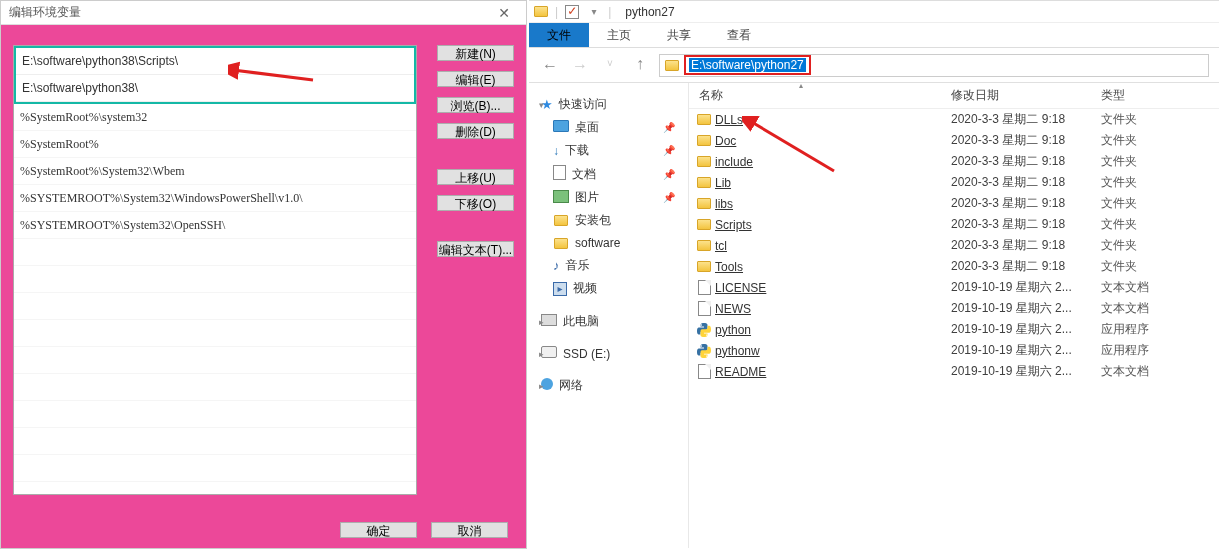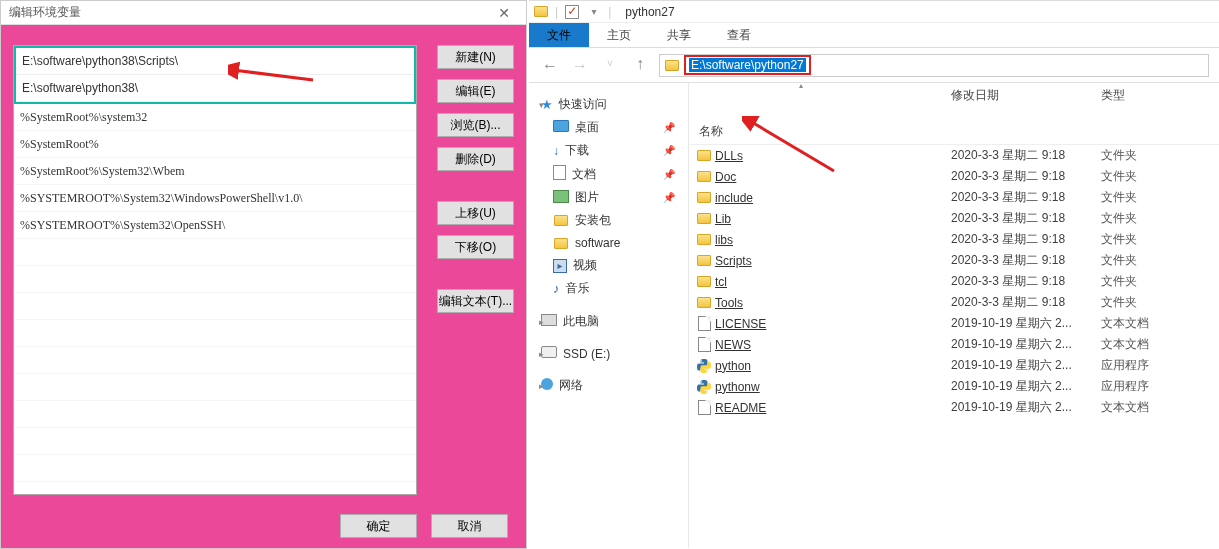--- a/index.html
+++ b/index.html
@@ -8,21 +8,21 @@
   
   .env-dialog { position: absolute; left: 0; top: 0; width: 527px; height: 549px; border: 1px solid #ccc; background: #ec4899; }
   .env-title { padding: 3px 8px; font-size: 12px; color: #555; background: #fff; display: flex; justify-content: space-between; align-items: center; border-bottom: 1px solid #ddd; }
   .env-close { font-size: 14px; color: #666; cursor: pointer; padding: 0 8px; }
   .env-body { padding: 20px 12px 10px 12px; display: flex; gap: 20px; height: 480px; }
   .env-list { flex: 1; background: #fff; border: 1px solid #aaa; overflow: hidden; }
   .env-highlight-box { border: 2px solid #14b8a6; margin: 0; }
   .env-item { padding: 4px 6px; border-bottom: 1px solid #eee; line-height: 18px; white-space: nowrap; overflow: hidden; text-overflow: ellipsis; }
   .env-item.plain { border-bottom: 1px solid #f5f5f5; font-family: Liberation Serif, serif; }
   .env-btns { width: 77px; display: flex; flex-direction: column; gap: 10px; }
-  .env-btn { height: 24px; background: #e1e1e1; border: 1px solid #adadad; font-size: 12px; cursor: pointer; }
+  .env-btn { height: 16px; background: #e1e1e1; border: 1px solid #adadad; font-size: 12px; cursor: pointer; }
   .env-spacer { height: 10px; }
   .env-footer { position: absolute; bottom: 10px; right: 18px; display: flex; gap: 14px; }
   .env-footer .env-btn { width: 77px; }
   
   .red-arrow { position: absolute; pointer-events: none; }
   .red-arrow-1 { left: 228px; top: 60px; }
   
   
   .explorer { position: absolute; left: 529px; top: 0; width: 690px; height: 549px; border-top: 1px solid #ddd; background: #fff; }
   .exp-titlebar { height: 22px; background: #fff; display: flex; align-items: center; padding: 0 4px; gap: 6px; border-bottom: 1px solid #eee; }
@@ -40,21 +40,21 @@
   .addr-sel { background: #0078d7; color: #fff; padding: 0 2px; }
   .exp-body { display: flex; height: 465px; }
   .sidebar { width: 160px; border-right: 1px solid #e8e8e8; padding: 10px 6px; }
   .sb-sec { margin-bottom: 10px; }
   .sb-item, .sb-head { display: flex; align-items: center; gap: 6px; padding: 3px 4px 3px 18px; font-size: 12px; color: #333; position: relative; }
   .sb-head { padding-left: 6px; color: #333; }
   .pin { position: absolute; right: 6px; color: #9a9a9a; font-size: 10px; }
   .chev { position: absolute; left: 4px; color: #888; font-size: 9px; }
   .filelist { flex: 1; overflow: hidden; }
   .fl-header { display: flex; padding: 4px 0 4px 6px; border-bottom: 1px solid #eee; color: #444; font-size: 12px; }
-  .col-name { width: 256px; padding-left: 4px; margin-top: 36px; }
+  .col-name { width: 256px; padding-left: 4px; }
   .col-date { width: 150px; }
   .col-type { width: 80px; }
   .sort-ind { position: absolute; font-size: 8px; color: #888; }
   .fl-row { display: flex; align-items: center; padding: 2px 0 2px 6px; font-size: 12px; color: #333; height: 21px; }
   .fi-icon { width: 18px; display: inline-flex; justify-content: center; }
   .fi-name { width: 238px; padding-left: 2px; text-decoration: underline; }
   .fi-date { width: 150px; color: #404040; }
   .fi-type { width: 80px; color: #555; }
   .doc-icon { width: 13px; height: 15px; border: 1px solid #888; background: #fff; position: relative; }
   .doc-icon::after { content:""; position:absolute; right:-1px; top:-1px; border: 3px solid transparent; border-top-color:#f0f0f0; border-right-color:#f0f0f0; }
@@ -200,26 +200,26 @@
             </span>
             <span>安装包</span>
           </div>
         <div class="sb-item">
             <span class="tb-icon">
               <span class="folder-yellow"></span>
             </span>
             <span>software</span>
           </div>
         <div class="sb-item">
+            <span class="ic-music"></span>
+            <span>音乐</span>
+          </div>
+        <div class="sb-item">
             <span class="ic-vid"></span>
             <span>视频</span>
-          </div>
-        <div class="sb-item">
-            <span class="ic-music"></span>
-            <span>音乐</span>
           </div>
       </div>
       <div class="sb-sec">
         <div class="sb-head sel">
             <span class="chev">▸</span>
             <span class="ic-pc"></span>
             <span>此电脑</span>
           </div>
       </div>
       <div class="sb-sec">

